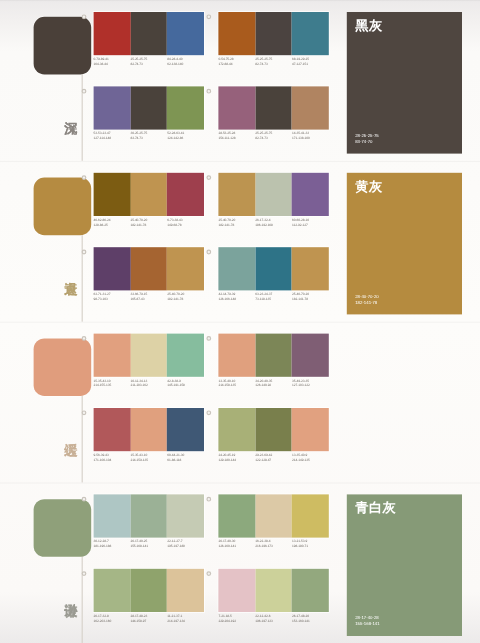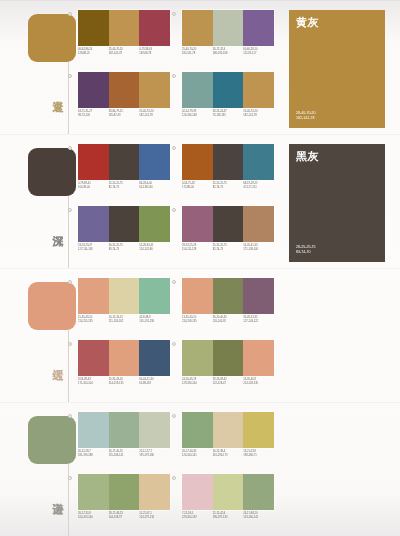--- a/index.html
+++ b/index.html
@@ -130,20 +130,125 @@
     left: 0; right: 0;
     height: 1px;
     background: rgba(0,0,0,0.035);
   }
 </style>
 </head>
 <body>
 
 <div id="page">
 
+  <div class="section" id="s0">
+      <div class="sec-inner">
+        <div class="divider-hair"></div>
+        <div class="key-chip" style="background: rgb(74, 64, 57);"></div>
+        <div class="v-rule"></div>
+        <div class="mood-label" style="color: rgb(138, 133, 128);">深沉</div>
+        <div class="groups">
+          <div class="group r0 c0">
+            <div class="bullet"></div>
+            <div class="swatches">
+              <div class="sw" style="background: rgb(176, 48, 42);"></div>
+              <div class="sw" style="background: rgb(74, 66, 59);"></div>
+              <div class="sw" style="background: rgb(69, 105, 157);"></div>
+            </div>
+            <div class="codes">
+              <div class="code-cell">
+                <div class="code-line">0-79-89-41</div>
+                <div class="code-line">164-38-44</div>
+              </div>
+              <div class="code-cell">
+                <div class="code-line">25-25-25-75</div>
+                <div class="code-line">82-74-73</div>
+              </div>
+              <div class="code-cell">
+                <div class="code-line">84-28-4-40</div>
+                <div class="code-line">62-138-140</div>
+              </div>
+            </div>
+          </div>
+          <div class="group r0 c1">
+            <div class="bullet"></div>
+            <div class="swatches">
+              <div class="sw" style="background: rgb(169, 91, 29);"></div>
+              <div class="sw" style="background: rgb(75, 67, 64);"></div>
+              <div class="sw" style="background: rgb(62, 124, 141);"></div>
+            </div>
+            <div class="codes">
+              <div class="code-cell">
+                <div class="code-line">0-54-75-28</div>
+                <div class="code-line">172-88-44</div>
+              </div>
+              <div class="code-cell">
+                <div class="code-line">25-25-25-75</div>
+                <div class="code-line">82-74-73</div>
+              </div>
+              <div class="code-cell">
+                <div class="code-line">68-19-29-25</div>
+                <div class="code-line">47-127-151</div>
+              </div>
+            </div>
+          </div>
+          <div class="group r1 c0">
+            <div class="bullet"></div>
+            <div class="swatches">
+              <div class="sw" style="background: rgb(111, 101, 150);"></div>
+              <div class="sw" style="background: rgb(74, 66, 59);"></div>
+              <div class="sw" style="background: rgb(126, 149, 83);"></div>
+            </div>
+            <div class="codes">
+              <div class="code-cell">
+                <div class="code-line">53-53-23-47</div>
+                <div class="code-line">127-114-148</div>
+              </div>
+              <div class="code-cell">
+                <div class="code-line">30-25-25-75</div>
+                <div class="code-line">83-74-73</div>
+              </div>
+              <div class="code-cell">
+                <div class="code-line">52-28-63-41</div>
+                <div class="code-line">124-142-86</div>
+              </div>
+            </div>
+          </div>
+          <div class="group r1 c1">
+            <div class="bullet"></div>
+            <div class="swatches">
+              <div class="sw" style="background: rgb(150, 97, 123);"></div>
+              <div class="sw" style="background: rgb(74, 66, 59);"></div>
+              <div class="sw" style="background: rgb(176, 132, 97);"></div>
+            </div>
+            <div class="codes">
+              <div class="code-cell">
+                <div class="code-line">28-53-25-28</div>
+                <div class="code-line">154-111-128</div>
+              </div>
+              <div class="code-cell">
+                <div class="code-line">25-25-25-75</div>
+                <div class="code-line">82-74-73</div>
+              </div>
+              <div class="code-cell">
+                <div class="code-line">14-35-41-33</div>
+                <div class="code-line">171-138-100</div>
+              </div>
+            </div>
+          </div>
+        </div>
+        <div class="big-panel" style="background: rgb(79, 70, 64);">
+          <div class="big-title">黑灰</div>
+          <div class="big-codes">
+            <div class="big-code-line">28-25-25-75</div>
+            <div class="big-code-line">83-74-70</div>
+          </div>
+        </div>
+      </div>
+    </div>
   <div class="section" id="s1">
       <div class="sec-inner">
         <div class="divider-hair"></div>
         <div class="key-chip" style="background: rgb(181, 139, 65);"></div>
         <div class="v-rule"></div>
         <div class="mood-label" style="color: rgb(182, 161, 111);">衰退</div>
         <div class="groups">
           <div class="group r0 c0">
             <div class="bullet"></div>
             <div class="swatches">
@@ -231,125 +336,20 @@
                 <div class="code-line">182-141-78</div>
               </div>
             </div>
           </div>
         </div>
         <div class="big-panel" style="background: rgb(181, 139, 63);">
           <div class="big-title">黄灰</div>
           <div class="big-codes">
             <div class="big-code-line">28-40-70-20</div>
             <div class="big-code-line">182-141-78</div>
-          </div>
-        </div>
-      </div>
-    </div>
-  <div class="section" id="s0">
-      <div class="sec-inner">
-        <div class="divider-hair"></div>
-        <div class="key-chip" style="background: rgb(74, 64, 57);"></div>
-        <div class="v-rule"></div>
-        <div class="mood-label" style="color: rgb(138, 133, 128);">深沉</div>
-        <div class="groups">
-          <div class="group r0 c0">
-            <div class="bullet"></div>
-            <div class="swatches">
-              <div class="sw" style="background: rgb(176, 48, 42);"></div>
-              <div class="sw" style="background: rgb(74, 66, 59);"></div>
-              <div class="sw" style="background: rgb(69, 105, 157);"></div>
-            </div>
-            <div class="codes">
-              <div class="code-cell">
-                <div class="code-line">0-79-89-41</div>
-                <div class="code-line">164-38-44</div>
-              </div>
-              <div class="code-cell">
-                <div class="code-line">25-25-25-75</div>
-                <div class="code-line">82-74-73</div>
-              </div>
-              <div class="code-cell">
-                <div class="code-line">84-28-4-40</div>
-                <div class="code-line">62-138-140</div>
-              </div>
-            </div>
-          </div>
-          <div class="group r0 c1">
-            <div class="bullet"></div>
-            <div class="swatches">
-              <div class="sw" style="background: rgb(169, 91, 29);"></div>
-              <div class="sw" style="background: rgb(75, 67, 64);"></div>
-              <div class="sw" style="background: rgb(62, 124, 141);"></div>
-            </div>
-            <div class="codes">
-              <div class="code-cell">
-                <div class="code-line">0-54-75-28</div>
-                <div class="code-line">172-88-44</div>
-              </div>
-              <div class="code-cell">
-                <div class="code-line">25-25-25-75</div>
-                <div class="code-line">82-74-73</div>
-              </div>
-              <div class="code-cell">
-                <div class="code-line">68-19-29-25</div>
-                <div class="code-line">47-127-151</div>
-              </div>
-            </div>
-          </div>
-          <div class="group r1 c0">
-            <div class="bullet"></div>
-            <div class="swatches">
-              <div class="sw" style="background: rgb(111, 101, 150);"></div>
-              <div class="sw" style="background: rgb(74, 66, 59);"></div>
-              <div class="sw" style="background: rgb(126, 149, 83);"></div>
-            </div>
-            <div class="codes">
-              <div class="code-cell">
-                <div class="code-line">53-53-23-47</div>
-                <div class="code-line">127-114-148</div>
-              </div>
-              <div class="code-cell">
-                <div class="code-line">30-25-25-75</div>
-                <div class="code-line">83-74-73</div>
-              </div>
-              <div class="code-cell">
-                <div class="code-line">52-28-63-41</div>
-                <div class="code-line">124-142-86</div>
-              </div>
-            </div>
-          </div>
-          <div class="group r1 c1">
-            <div class="bullet"></div>
-            <div class="swatches">
-              <div class="sw" style="background: rgb(150, 97, 123);"></div>
-              <div class="sw" style="background: rgb(74, 66, 59);"></div>
-              <div class="sw" style="background: rgb(176, 132, 97);"></div>
-            </div>
-            <div class="codes">
-              <div class="code-cell">
-                <div class="code-line">28-53-25-28</div>
-                <div class="code-line">154-111-128</div>
-              </div>
-              <div class="code-cell">
-                <div class="code-line">25-25-25-75</div>
-                <div class="code-line">82-74-73</div>
-              </div>
-              <div class="code-cell">
-                <div class="code-line">14-35-41-33</div>
-                <div class="code-line">171-138-100</div>
-              </div>
-            </div>
-          </div>
-        </div>
-        <div class="big-panel" style="background: rgb(79, 70, 64);">
-          <div class="big-title">黑灰</div>
-          <div class="big-codes">
-            <div class="big-code-line">28-25-25-75</div>
-            <div class="big-code-line">83-74-70</div>
           </div>
         </div>
       </div>
     </div>
   <div class="section" id="s2">
       <div class="sec-inner">
         <div class="divider-hair"></div>
         <div class="key-chip" style="background: rgb(224, 157, 125);"></div>
         <div class="v-rule"></div>
         <div class="mood-label" style="color: rgb(200, 176, 150);">迟缓</div>
@@ -534,16 +534,23 @@
                 <div class="code-line">22-12-42-6</div>
                 <div class="code-line">196-197-133</div>
               </div>
               <div class="code-cell">
                 <div class="code-line">26-17-48-20</div>
                 <div class="code-line">153-160-141</div>
               </div>
             </div>
           </div>
         </div>
+        <div class="big-panel" style="background: rgb(134, 154, 119);">
+          <div class="big-title">青白灰</div>
+          <div class="big-codes">
+            <div class="big-code-line">28-17-40-28</div>
+            <div class="big-code-line">155-168-141</div>
+          </div>
+        </div>
       </div>
     </div>
 
 </div>
 
 </body></html>

